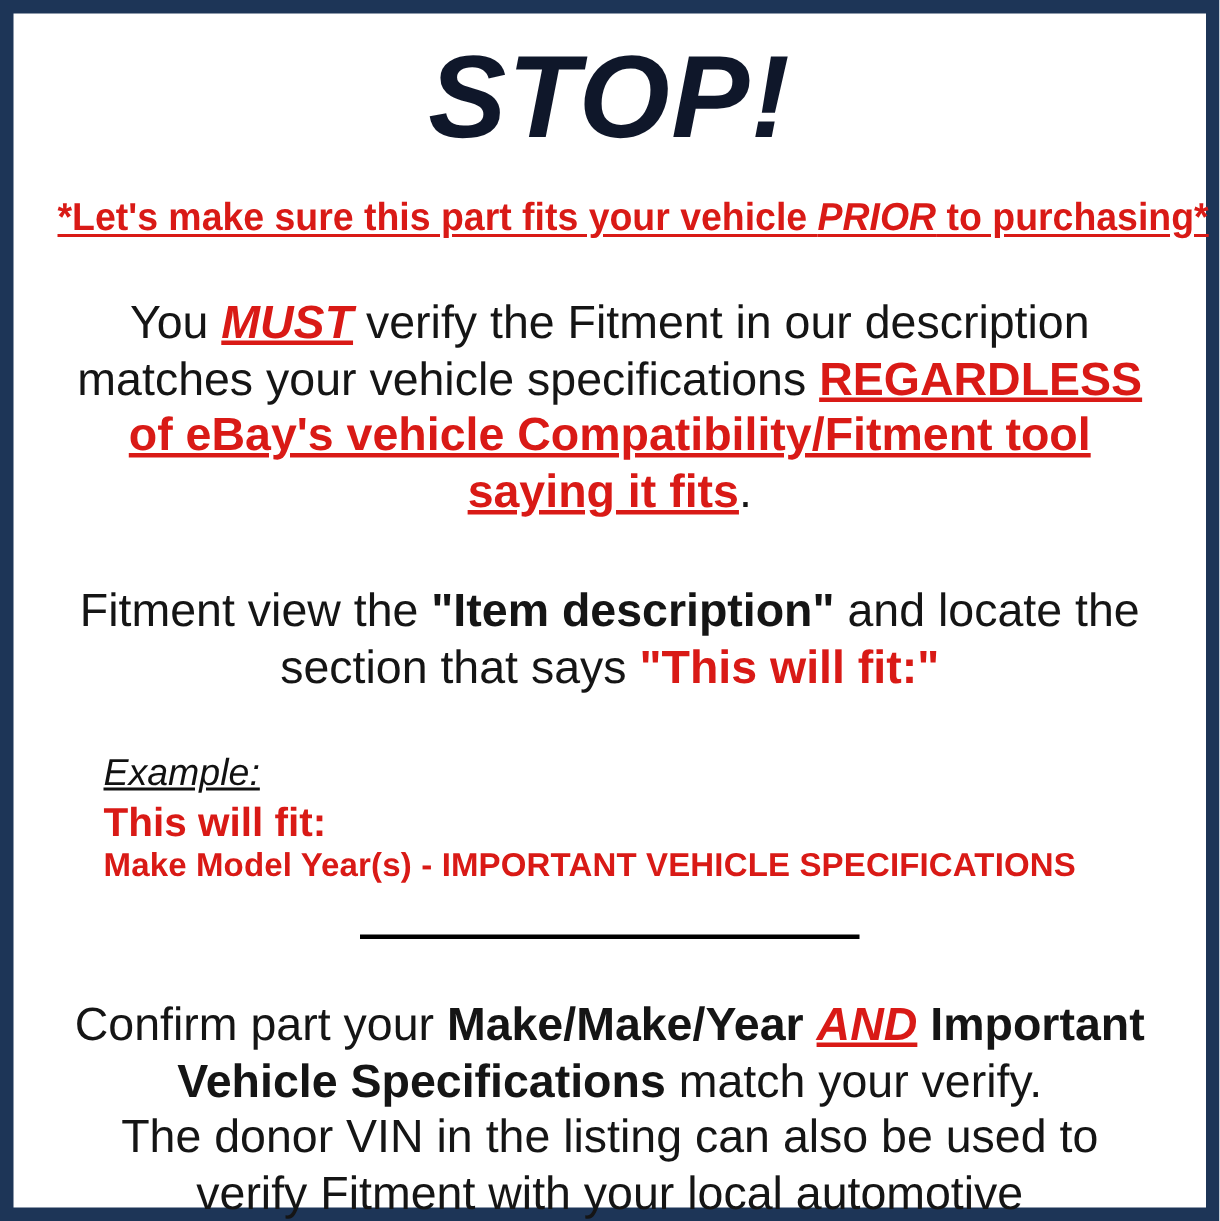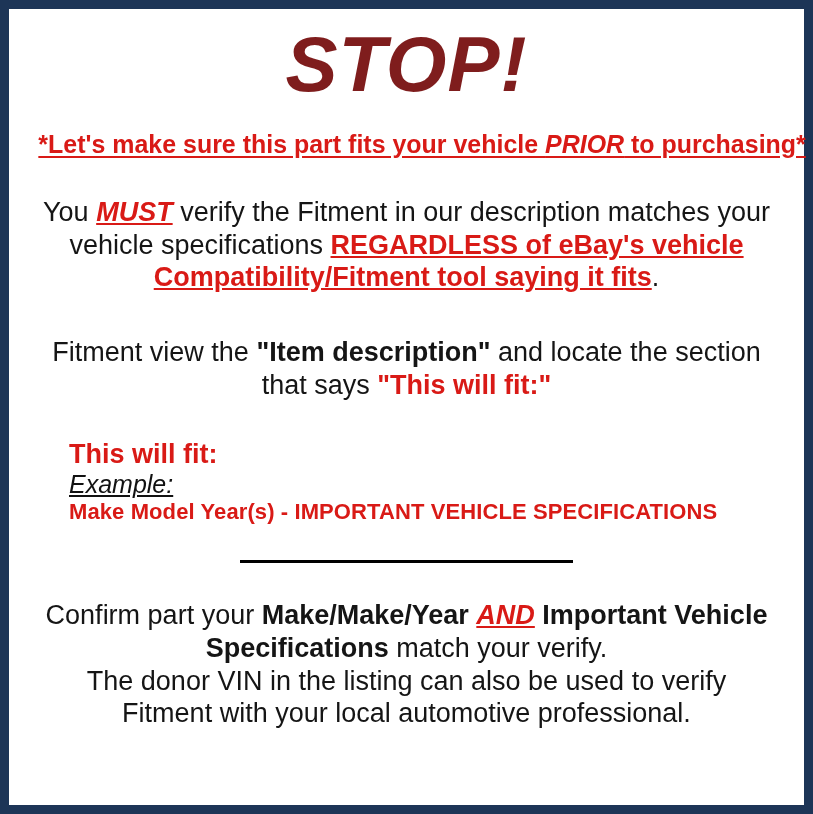--- a/index.html
+++ b/index.html
@@ -29,21 +29,21 @@
     text-align: center;
     color: #111111;
     margin: 0;
   }
 
   
   #stop-headline {
     font-size: 78px;
     font-weight: bold;
     font-style: italic;
-    color: #7f1d1d;
+    color: #0f172a;
     letter-spacing: 1px;
     line-height: 1;
     margin-top: 16px;
     margin-bottom: 0;
     text-align: center;
   }
 
   
   #tagline {
     font-size: 26px;
@@ -53,21 +53,21 @@
     text-underline-offset: 3px;
     margin-top: 26px;
     white-space: nowrap;
     transform: scaleX(0.96);
     transform-origin: center;
   }
   #tagline .ital { font-style: italic; }
 
   
   .para {
-    font-size: 27px;
+    font-size: 31px;
     line-height: 1.21;
     color: #151515;
     text-align: center;
     padding: 0 18px;
   }
 
   .red      { color: #d91a16; }
   .b        { font-weight: bold; }
   .i        { font-style: italic; }
   .u        { text-decoration: underline; text-underline-offset: 2px; }
@@ -125,22 +125,22 @@
 
   <div id="stop-headline" class="line">STOP!</div>
 
   <div id="tagline" class="line"><span>*Let's make sure this part fits your vehicle </span><span class="ital">PRIOR</span><span> to purchasing*</span></div>
 
   <div id="para-must" class="para"><span>You </span><span class="red b i u">MUST</span><span> verify the Fitment in our description matches your vehicle specifications </span><span class="red b u">REGARDLESS of eBay's vehicle Compatibility/Fitment tool saying it fits</span><span>.</span></div>
 
   <div id="para-desc" class="para"><span>Fitment view the </span><span class="b">"Item description"</span><span> and locate the section that says </span><span class="red b">"This will fit:"</span></div>
 
   <div id="example-block">
+    <div><span id="example-label">Example:</span></div>
     <div id="example-fit">This will fit:</div>
-    <div><span id="example-label">Example:</span></div>
     <div id="example-spec">Make Model Year(s) - IMPORTANT VEHICLE SPECIFICATIONS</div>
   </div>
 
   <div id="divider-wrap">
     <span id="divider"></span>
   </div>
 
   <div id="para-confirm" class="para"><span>Confirm part your </span><span class="b">Make/Make/Year</span><span> </span><span class="red b i u">AND</span><span> </span><span class="b">Important Vehicle Specifications</span><span> match your verify.</span></div>
 
   <div id="para-vin" class="para">The donor VIN in the listing can also be used to verify Fitment with your local automotive professional.</div>

